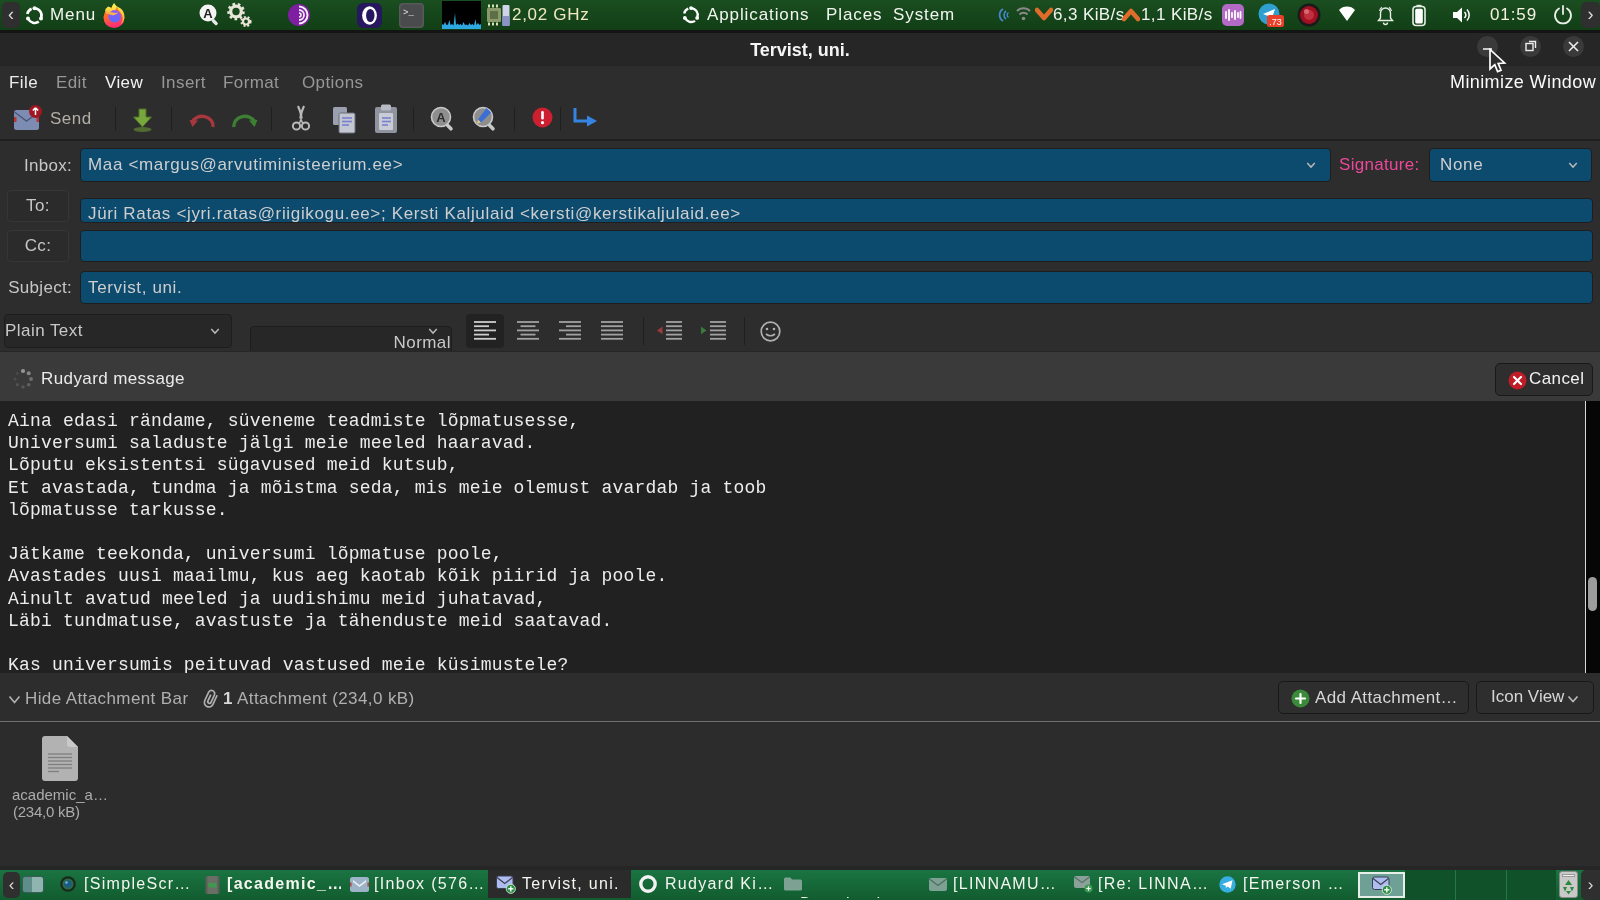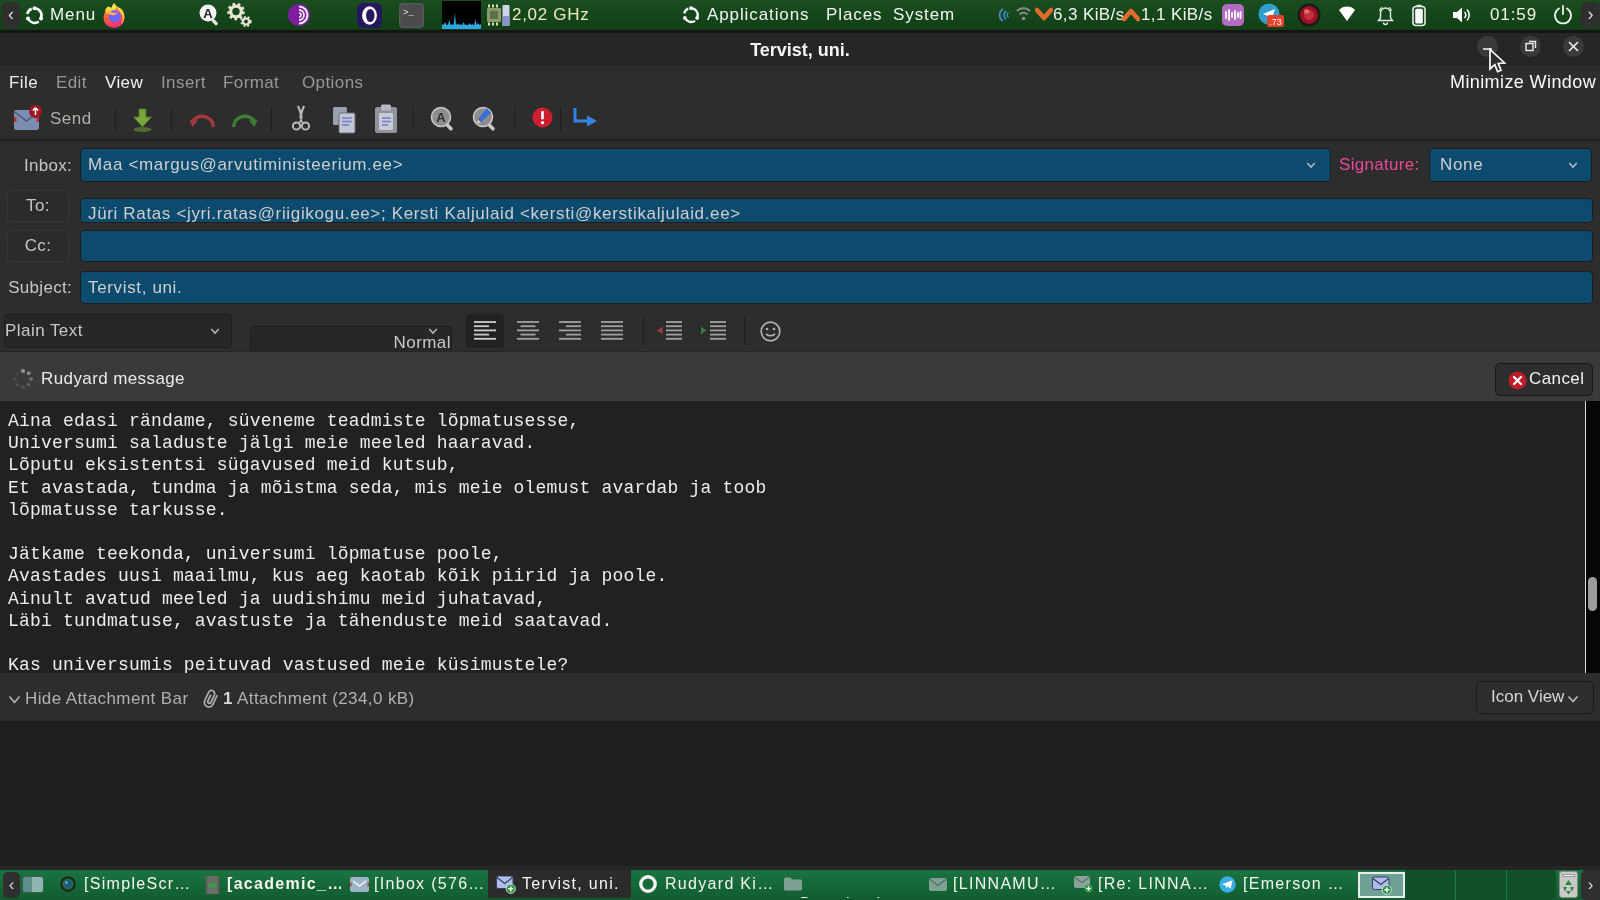--- a/index.html
+++ b/index.html
@@ -496,28 +496,54 @@
 
   <div id="attachbar">
     <svg class="abs" style="left:8px; top:21px;" width="13" height="11" viewBox="0 0 13 11">
         <path d="M 1.5 2.5 L 6.5 8.5 L 11.5 2.5" stroke="#b0b0b0" stroke-width="1.7" fill="none"></path>
       </svg>
     <div class="abs" style="left:25px; top:16px;">Hide Attachment Bar</div>
     <svg class="abs" style="left:201px; top:15px;" width="20" height="22" viewBox="0 0 20 22">
       <path d="M 14 5 L 14 15 A 4.5 4.5 0 0 1 5 15 L 5 6 A 3.2 3.2 0 0 1 11.4 6 L 11.4 14 A 1.7 1.7 0 0 1 8 14 L 8 7" fill="none" stroke="#b0b0b0" stroke-width="1.7" transform="rotate(25 10 11)"></path>
     </svg>
     <div class="abs" style="left:223px; top:16px;"><b style="color:#d8d8d8;">1</b> Attachment (234,0 kB)</div>
+    <div class="abtn" style="left:1278px; width:191px;">
+      <svg class="abs" style="left:12px; top:7px;" width="19" height="19" viewBox="0 0 19 19">
+        <circle cx="9.5" cy="9.5" r="9" fill="#3a8a3a"></circle>
+        <g stroke="#fff" stroke-width="2.2" stroke-linecap="round">
+          <line x1="9.5" y1="5" x2="9.5" y2="14"></line>
+            <line x1="5" y1="9.5" x2="14" y2="9.5"></line>
+        </g>
+      </svg>
+      <div class="abs" style="left:36px; top:6px;">Add Attachment…</div>
+    </div>
     <div class="abtn" style="left:1476px; width:118px;">
       <div class="abs" style="left:14px; top:5px; letter-spacing:0px;">Icon View</div>
       <svg class="abs" style="left:90px; top:12px;" width="12" height="10" viewBox="0 0 12 10">
           <path d="M 1.5 2.5 L 6 7.5 L 10.5 2.5" stroke="#b9b9b9" stroke-width="1.7" fill="none"></path>
         </svg>
     </div>
   </div>
 
+  <div id="attacharea">
+    <svg class="abs" style="left:42px; top:14px;" width="36" height="45" viewBox="0 0 36 45">
+      <path d="M 3 0 L 25 0 L 36 11 L 36 42 A 3 3 0 0 1 33 45 L 3 45 A 3 3 0 0 1 0 42 L 0 3 A 3 3 0 0 1 3 0 Z" fill="#b2b2b2"></path>
+      <path d="M 25 0 L 36 11 L 28 11 A 3 3 0 0 1 25 8 Z" fill="#c9c9c9"></path>
+      <g stroke="#7e7e7e" stroke-width="1.3">
+        <line x1="6" y1="18" x2="30" y2="18"></line>
+          <line x1="6" y1="21.5" x2="30" y2="21.5"></line>
+          <line x1="6" y1="25" x2="30" y2="25"></line>
+        <line x1="6" y1="28.5" x2="30" y2="28.5"></line>
+          <line x1="6" y1="32" x2="30" y2="32"></line>
+          <line x1="6" y1="35.5" x2="17" y2="35.5"></line>
+      </g>
+    </svg>
+    <div class="abs" style="left:12px; top:64px; font-size:15px; color:#acacac;">academic_a…</div>
+    <div class="abs" style="left:13px; top:81px; font-size:15px; letter-spacing:-0.25px; color:#acacac;">(234,0 kB)</div>
+  </div>
 
   <div id="botline"></div>
   <div id="taskbar">
     <div class="pbtn" style="left:3px; top:2px; width:17px; height:26px; line-height:25px; font-size:17px;">‹</div>
     <div class="abs" style="left:22px; top:6px; width:22px; height:17px; border-radius:3px; background:linear-gradient(90deg,#5f8d8a 0 45%, #8fb5b1 45%); border:1px solid #3c5a58;"></div>
 
     <div class="tkbtn" style="left:52px; width:144px;">
       <svg class="abs" style="left:8px; top:6px;" width="16" height="16" viewBox="0 0 16 16">
         <circle cx="8" cy="8" r="7.8" fill="#1a2a1a"></circle>
         <circle cx="8" cy="8" r="5.6" fill="#2a6a4a"></circle>

